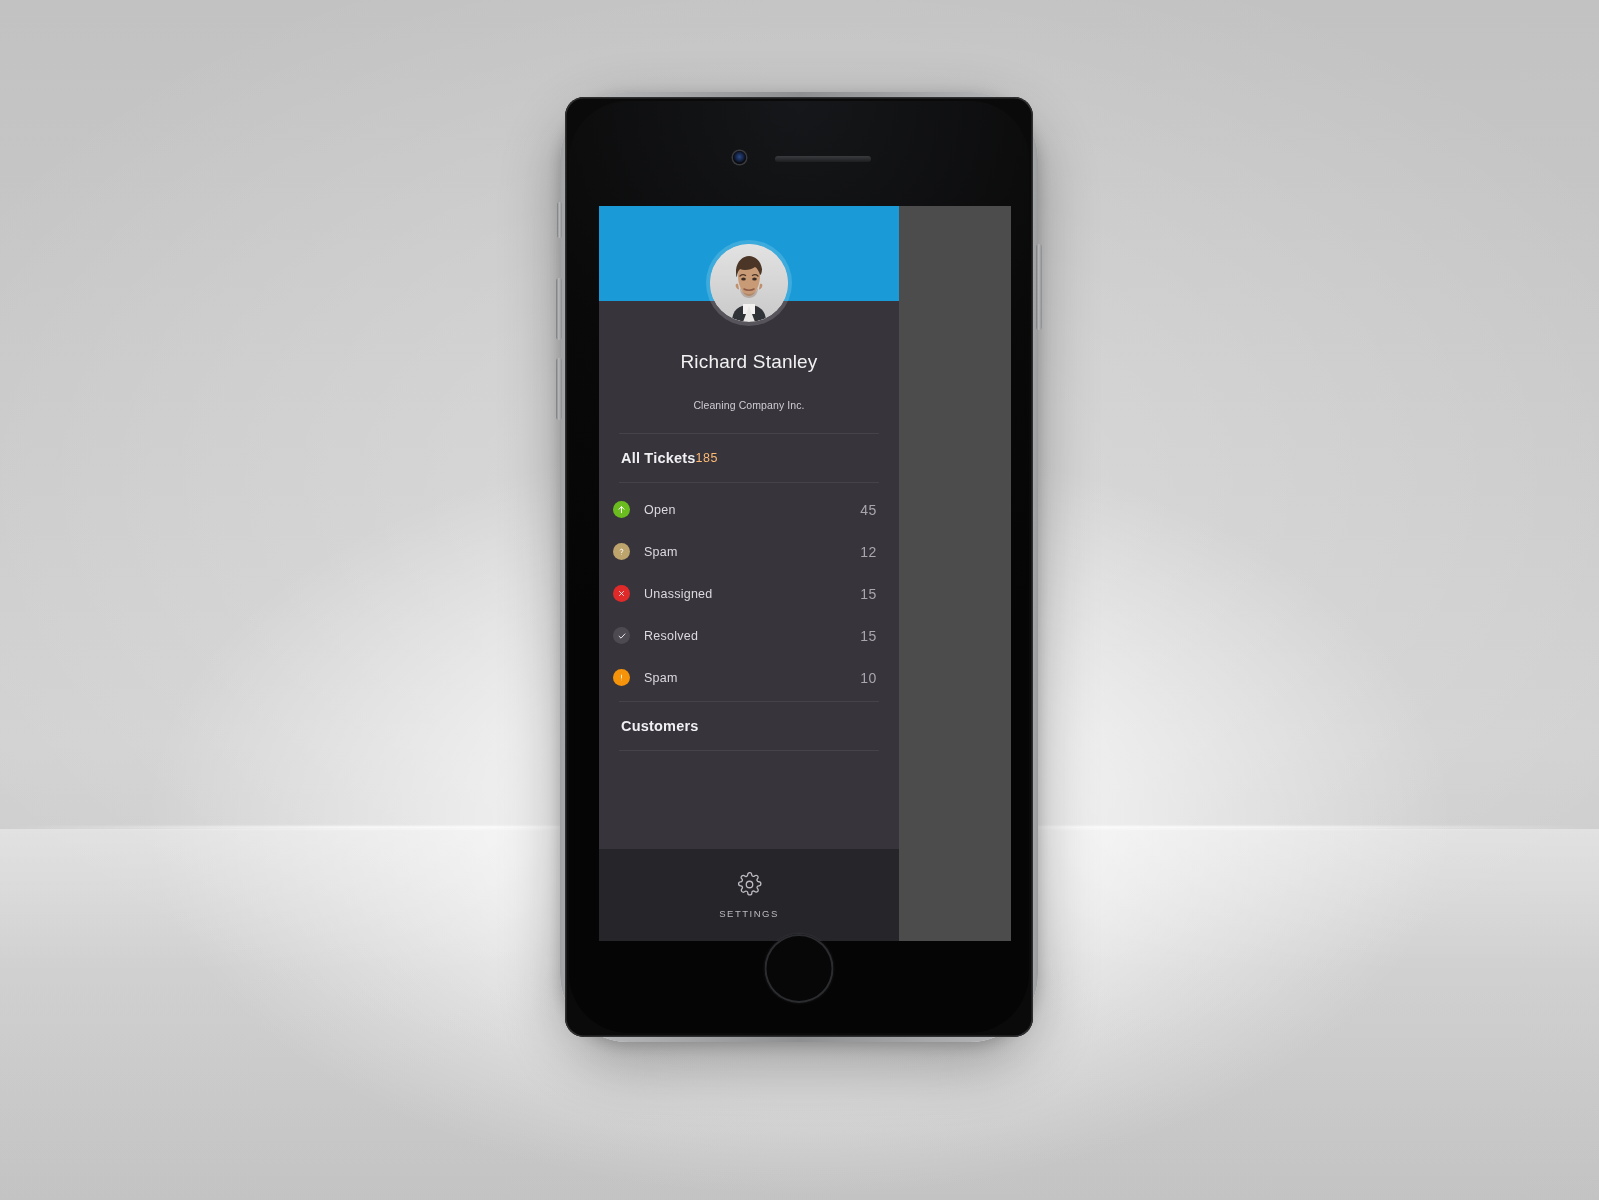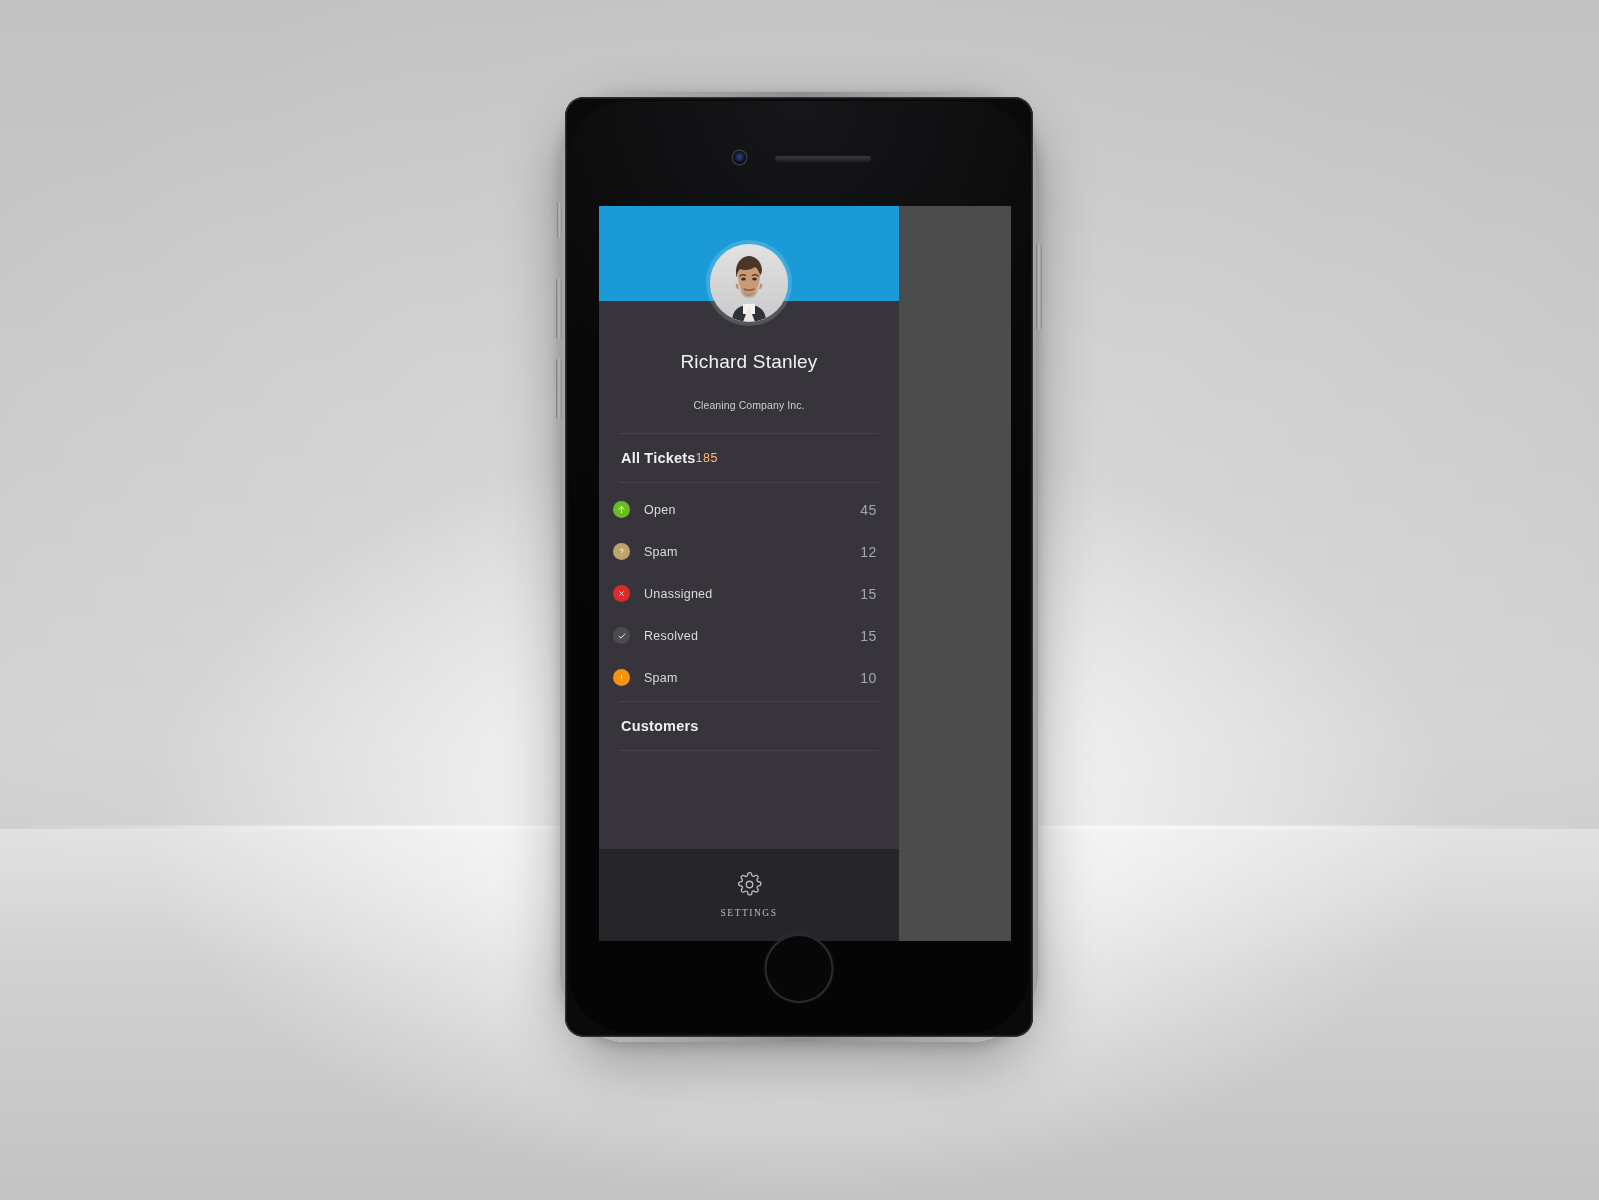--- a/index.html
+++ b/index.html
@@ -211,21 +211,20 @@
     display:flex;
   }
   .footer-item {
     flex:1;
     display:flex;
     flex-direction:column;
     align-items:center;
     justify-content:center;
     gap:11px;
     cursor:pointer;
-    font-family:Liberation Serif, serif;
   }
   .footer-item svg { display:block; }
   .footer-label {
     font-size:9.5px;
     color:#bdbac1;
     letter-spacing:1.5px;
     font-weight:400;
   }
 </style>
 </head>

